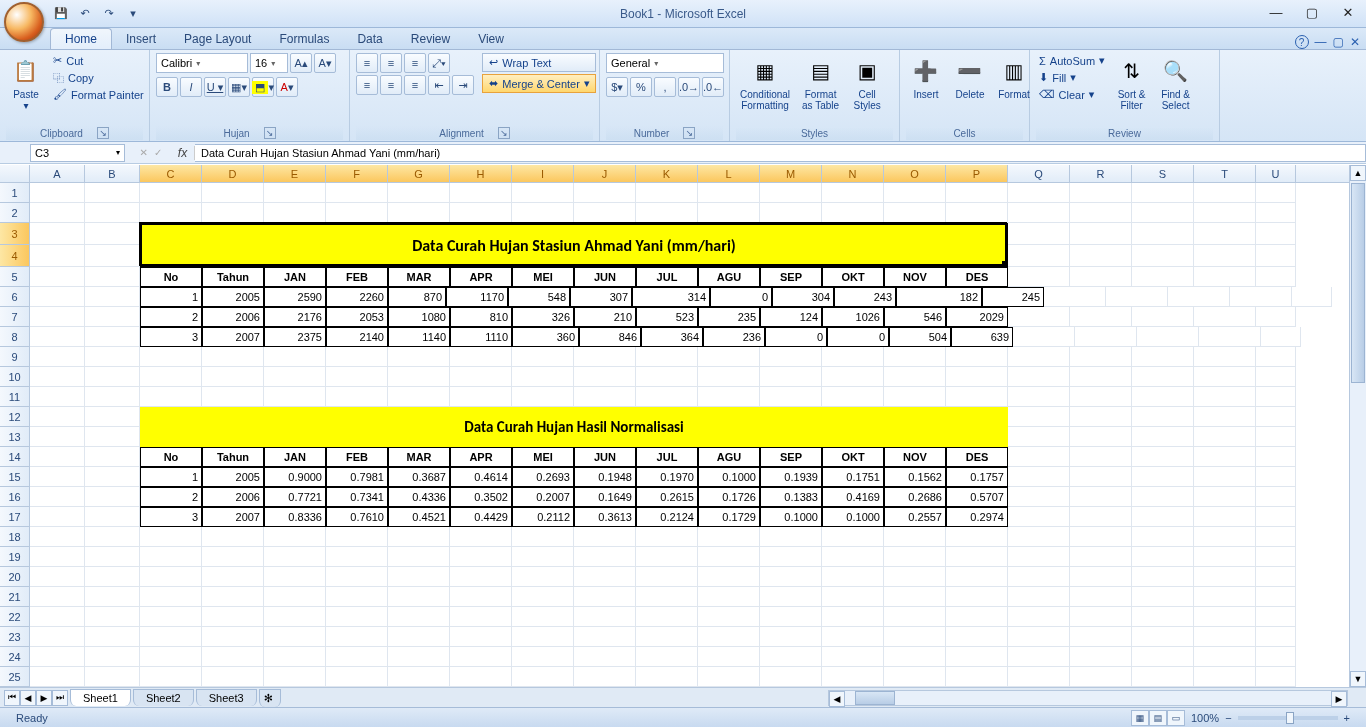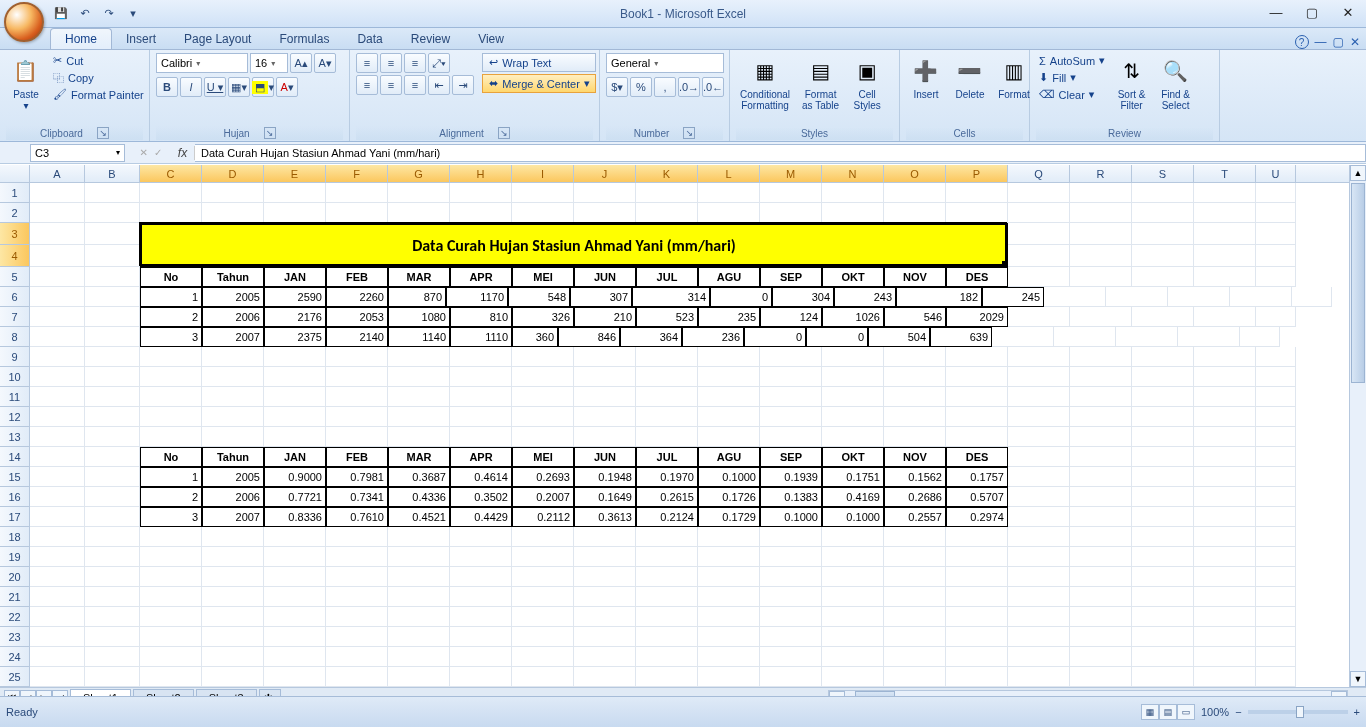--- a/index.html
+++ b/index.html
@@ -64,21 +64,21 @@
 
 
 .sheettabs { position: absolute; bottom: 20px; left: 0; right: 0; height: 20px; background: #e0eaf5; border-top: 1px solid #b6c8de; display: flex; align-items: center; }
 .nav-btns { display: flex; gap: 0; margin-left: 4px; }
 .nav-btn { width: 16px; height: 16px; border: 1px solid #a6bcd8; background: #f0f6fc; display: flex; align-items: center; justify-content: center; font-size: 9px; cursor: pointer; }
 .sheet-tab { padding: 2px 12px; font-size: 11px; background: #fff; border: 1px solid #a6bcd8; border-bottom: none; margin-left: 2px; border-top-left-radius: 0; border-bottom-right-radius: 6px; border-bottom-left-radius: 6px; cursor: pointer; }
 .sheet-tab.inactive { background: #d8e4f2; }
 .hscroll { position: absolute; right: 18px; top: 2px; width: 520px; height: 16px; background: #e8f0fa; border: 1px solid #b6c8de; display: flex; }
 .hscroll .thumb { width: 40px; background: linear-gradient(to bottom,#d8e6f5,#b8cde6); border: 1px solid #9cb4d2; margin-left: 10px; }
 
-.statusbar { position: absolute; bottom: 0; left: 0; right: 0; height: 31px; background: linear-gradient(to bottom,#dfeaf7,#c8daf0); border-top: 1px solid #a6bcd8; display: flex; align-items: center; justify-content: space-between; padding: 0 6px; font-size: 11px; color: #2a4a7a; }
+.statusbar { position: absolute; bottom: 0; left: 0; right: 0; height: 20px; background: linear-gradient(to bottom,#dfeaf7,#c8daf0); border-top: 1px solid #a6bcd8; display: flex; align-items: center; justify-content: space-between; padding: 0 16px; font-size: 11px; color: #2a4a7a; }
 .zoom { display: flex; align-items: center; gap: 6px; }
 .slider { width: 100px; height: 4px; background: #bcd0e8; position: relative; }
 .slider .knob { position: absolute; left: 48px; top: -4px; width: 8px; height: 12px; background: #f0f6fc; border: 1px solid #8aa4c4; }
 .view-btns { display: flex; gap: 0; }
 .view-btn { width: 18px; height: 16px; border: 1px solid #a6bcd8; background: #f0f6fc; font-size: 9px; display: flex; align-items: center; justify-content: center; cursor: pointer; }
 
 .vscroll { position: absolute; right: 0; top: 165px; bottom: 40px; width: 17px; background: #e8f0fa; border-left: 1px solid #b6c8de; }
 .vscroll .thumb { position: absolute; top: 18px; left: 1px; right: 1px; height: 200px; background: linear-gradient(to right,#d8e6f5,#b8cde6); border: 1px solid #9cb4d2; }
 .scroll-btn { height: 16px; border: 1px solid #a6bcd8; background: #f0f6fc; display: flex; align-items: center; justify-content: center; font-size: 9px; }
 </style>
@@ -505,21 +505,21 @@
       <div class="row" style="height:20px">
         <div class="rowhdr">8</div>
         <div class="cell " style="width:55px"></div>
         <div class="cell " style="width:55px"></div>
         <div class="cell tbl-cell r" style="width:62px">3</div>
         <div class="cell tbl-cell r" style="width:62px">2007</div>
         <div class="cell tbl-cell r" style="width:62px">2375</div>
         <div class="cell tbl-cell r" style="width:62px">2140</div>
         <div class="cell tbl-cell r" style="width:62px">1140</div>
         <div class="cell tbl-cell r" style="width:62px">1110</div>
-        <div class="cell tbl-cell r" style="width:46px">360</div>
+        <div class="cell tbl-cell r" style="width:67px">360</div>
         <div class="cell tbl-cell r" style="width:62px">846</div>
         <div class="cell tbl-cell r" style="width:62px">364</div>
         <div class="cell tbl-cell r" style="width:62px">236</div>
         <div class="cell tbl-cell r" style="width:62px">0</div>
         <div class="cell tbl-cell r" style="width:62px">0</div>
         <div class="cell tbl-cell r" style="width:62px">504</div>
         <div class="cell tbl-cell r" style="width:62px">639</div>
         <div class="cell " style="width:62px"></div>
         <div class="cell " style="width:62px"></div>
         <div class="cell " style="width:62px"></div>
@@ -931,20 +931,21 @@
         <div class="cell " style="width:62px"></div>
         <div class="cell " style="width:62px"></div>
         <div class="cell " style="width:62px"></div>
         <div class="cell " style="width:62px"></div>
         <div class="cell " style="width:40px"></div>
       </div>
       <div class="yellow-title" style="left: 140px; top: 40px; width: 868px; height: 44px; display: flex; align-items: center;">Data Curah Hujan Stasiun Ahmad Yani (mm/hari)</div>
       <div class="sel-overlay" style="left: 139px; top: 39px; width: 868px; height: 44px;">
         <div class="sel-handle"></div>
       </div>
+      <div class="yellow-title" style="left: 140px; top: 224px; width: 868px; height: 40px; display: flex; align-items: center; border: none; font-size: 15px;">Data Curah Hujan Hasil Normalisasi</div>
     </div>
   </div>
 
 <div class="vscroll">
   <div class="scroll-btn">▲</div>
   <div class="thumb"></div>
   <div class="scroll-btn" style="position:absolute;bottom:0;left:0;right:0;">▼</div>
 </div>
 
 <div class="sheettabs">

